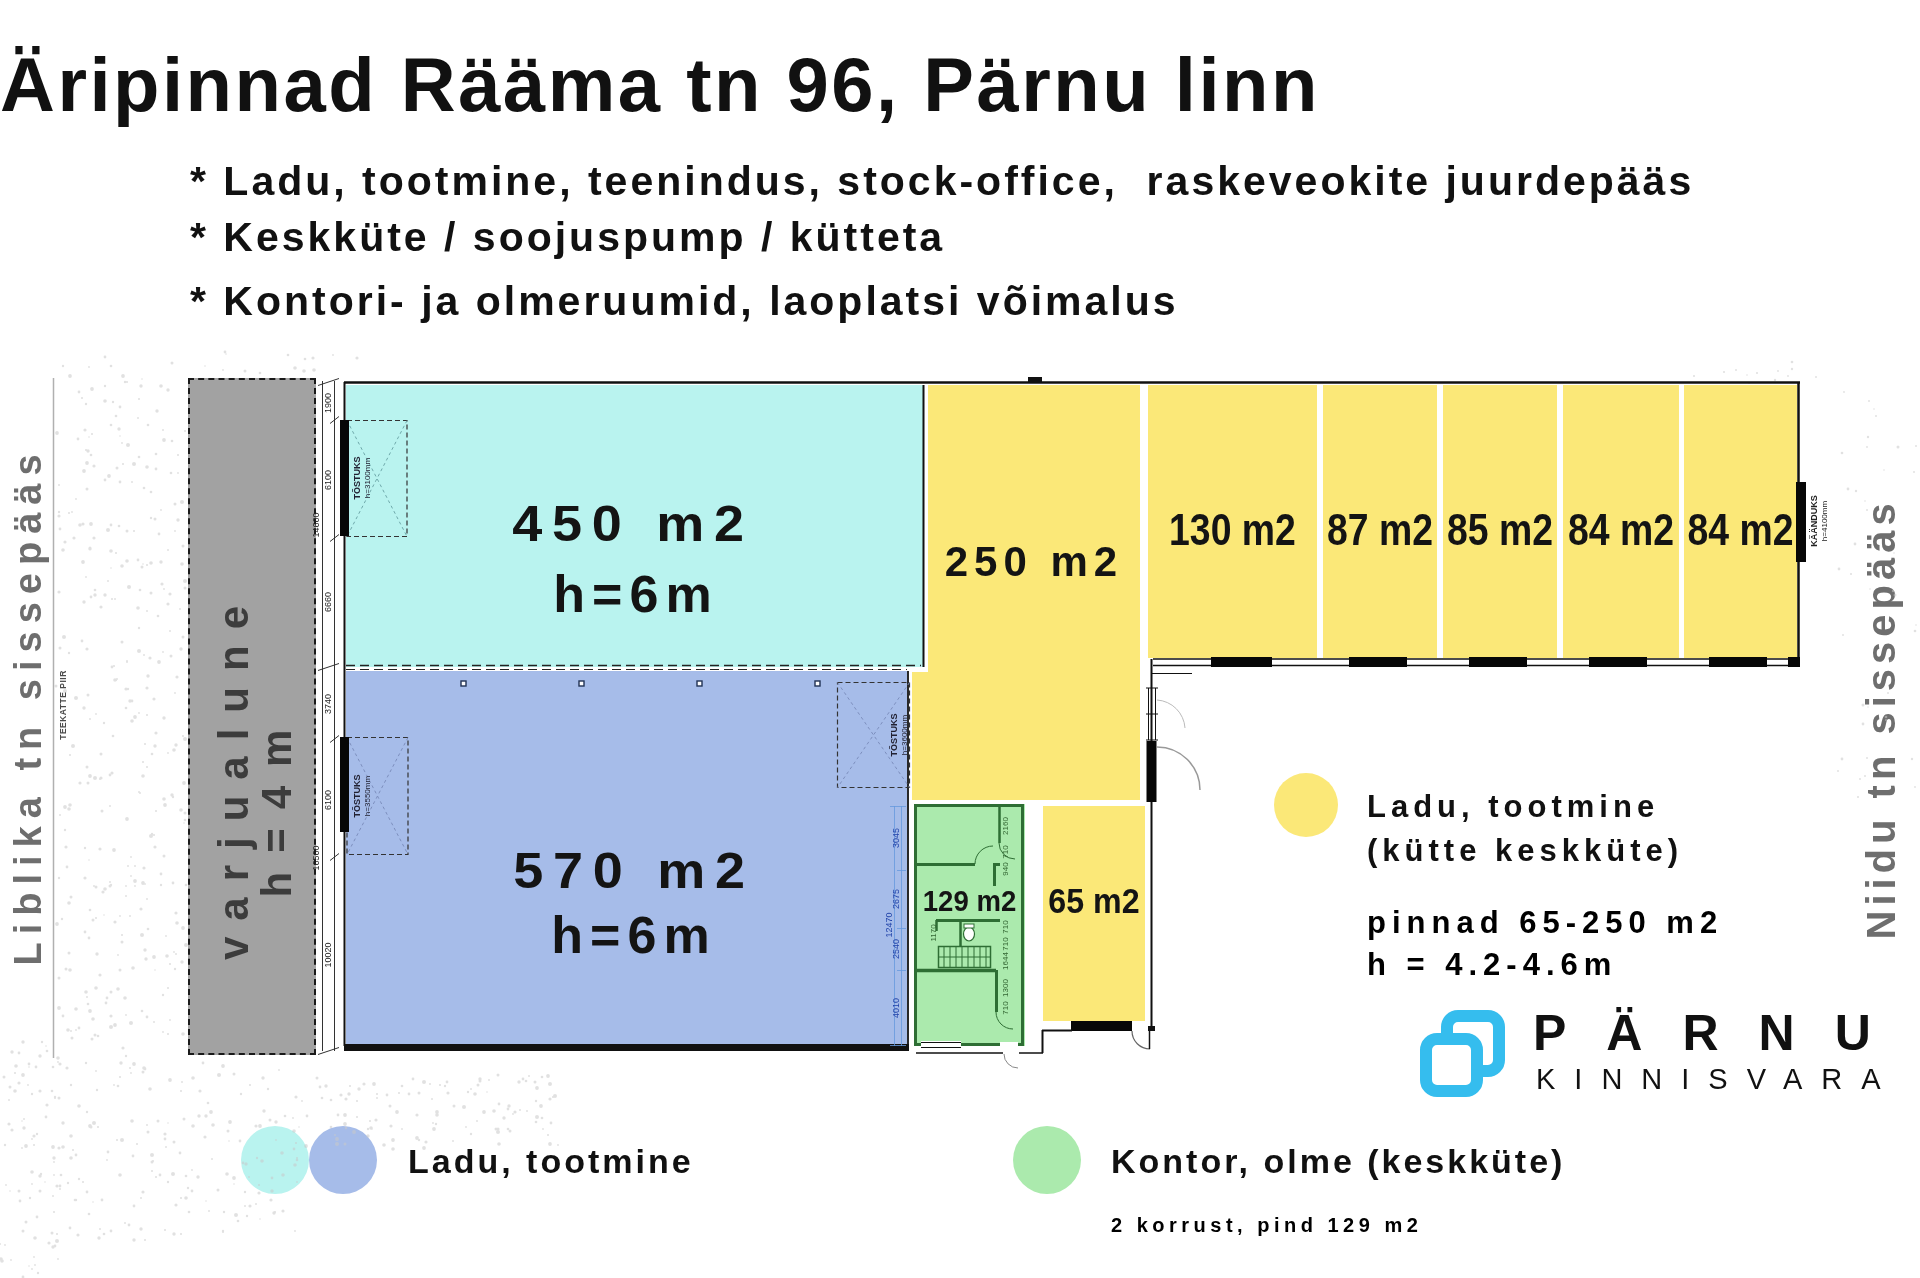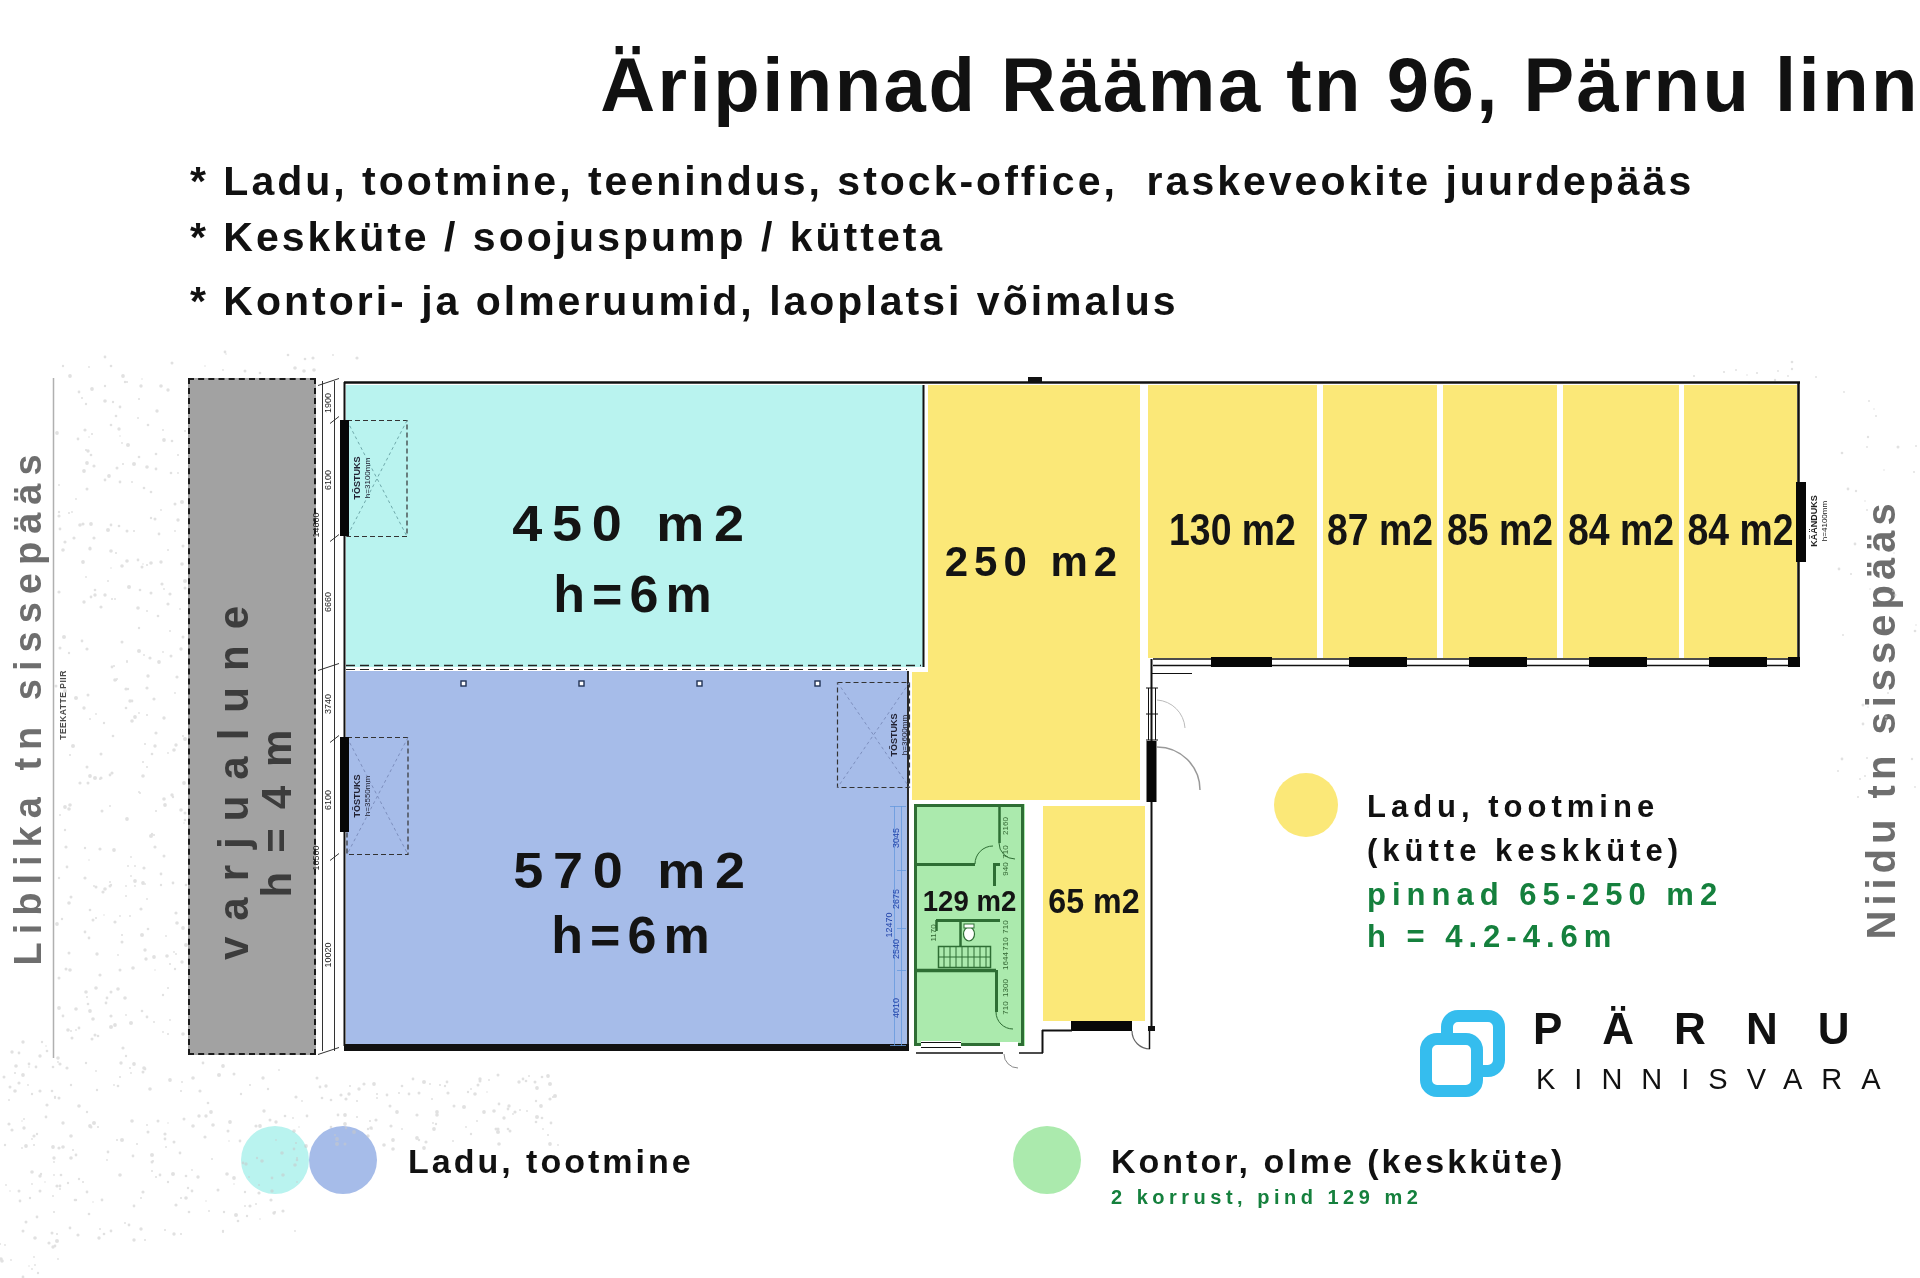--- a/index.html
+++ b/index.html
@@ -3,27 +3,27 @@
 <meta charset="utf-8">
 <style>
   html,body{margin:0;padding:0;background:#fff;}
   #page{position:relative;width:1920px;height:1278px;overflow:hidden;background:#ffffff;
         font-family:"Liberation Sans", sans-serif;}
   .abs{position:absolute;}
   .b{font-weight:bold;color:#111;}
   .lbl{position:absolute;font-weight:bold;color:#141414;white-space:nowrap;}
   .ctr{display:flex;align-items:center;justify-content:center;text-align:center;}
   .circ{position:absolute;border-radius:50%;}
-  .gray{color:#15803d;}
+  .gray{color:#000000;margin-top:28px;}
 </style>
 </head>
 <body>
 <div id="page">
 
-<div class="abs b" style="left:0;top:41px;width:1920px;text-align:right;font-size:76px;letter-spacing:2.5px;white-space:nowrap;">Äripinnad Rääma tn 96, Pärnu linn</div>
+<div class="abs b" style="left:0;top:41px;width:1920px;text-align:left;font-size:76px;letter-spacing:2.5px;white-space:nowrap;">Äripinnad Rääma tn 96, Pärnu linn</div>
 
 <div class="abs b" style="left:190px;top:214px;font-size:41px;letter-spacing:3px;white-space:nowrap;">* Keskküte / soojuspump / kütteta</div>
 
 <div class="abs b" style="left:190px;top:158px;font-size:41px;letter-spacing:3px;white-space:nowrap;">* Ladu, tootmine, teenindus, stock-office,&nbsp; raskeveokite juurdepääs</div>
 
 <div class="abs b" style="left:190px;top:278px;font-size:41px;letter-spacing:3px;white-space:nowrap;">* Kontori- ja olmeruumid, laoplatsi võimalus</div>
 
 <div class="abs" style="left:-222px;top:694px;width:500px;text-align:center;font-weight:bold;font-size:38px;letter-spacing:8px;color:#6e6e6e;transform:rotate(-90deg);white-space:nowrap;">Liblika tn sissepääs</div>
 
 <div class="abs" style="left:1661px;top:697px;width:440px;text-align:center;font-weight:bold;font-size:40px;letter-spacing:5px;color:#6e6e6e;transform:rotate(-90deg);white-space:nowrap;">Niidu tn sissepääs</div>
@@ -100,21 +100,21 @@
 
 <div class="abs b" style="left:1111px;top:1142px;font-size:34px;letter-spacing:3px;white-space:nowrap;">Kontor, olme (keskküte)</div>
 
 <div class="abs b gray" style="left:1111px;top:1186px;font-size:20px;letter-spacing:4.5px;white-space:nowrap;">2 korrust, pind 129 m2</div>
 
 <svg class="abs" style="left:1412px;top:996px;" width="110" height="112" viewBox="0 0 110 112">
   <rect x="35" y="20" width="52" height="55" rx="11" fill="none" stroke="#35bdee" stroke-width="12"></rect>
   <rect x="14" y="43" width="51" height="52" rx="11" fill="#ffffff" stroke="#35bdee" stroke-width="12"></rect>
 </svg>
 
-<div class="abs" style="left:1533px;top:1004px;width:380px;font-weight:bold;color:#111;font-size:44px;letter-spacing:40px;white-space:nowrap;">PÄRNU</div>
+<div class="abs" style="left:1533px;top:1004px;width:380px;font-weight:bold;color:#111;font-size:50px;letter-spacing:40px;white-space:nowrap;">PÄRNU</div>
 
 <div class="abs" style="left:1536px;top:1063px;width:380px;font-weight:normal;color:#111;font-size:29px;letter-spacing:19px;white-space:nowrap;">KINNISVARA</div>
 <svg class="abs" style="left:0;top:0;" width="1920" height="1278" viewBox="0 0 1920 1278">
 
 <g fill="#c9c9c9" opacity="0.55">
         <circle cx="139" cy="399" r="1.1"></circle>
         <circle cx="85" cy="878" r="1.6"></circle>
         <circle cx="172" cy="441" r="1.3"></circle>
         <circle cx="60" cy="529" r="1.4"></circle>
         <circle cx="59" cy="516" r="1.6"></circle>

